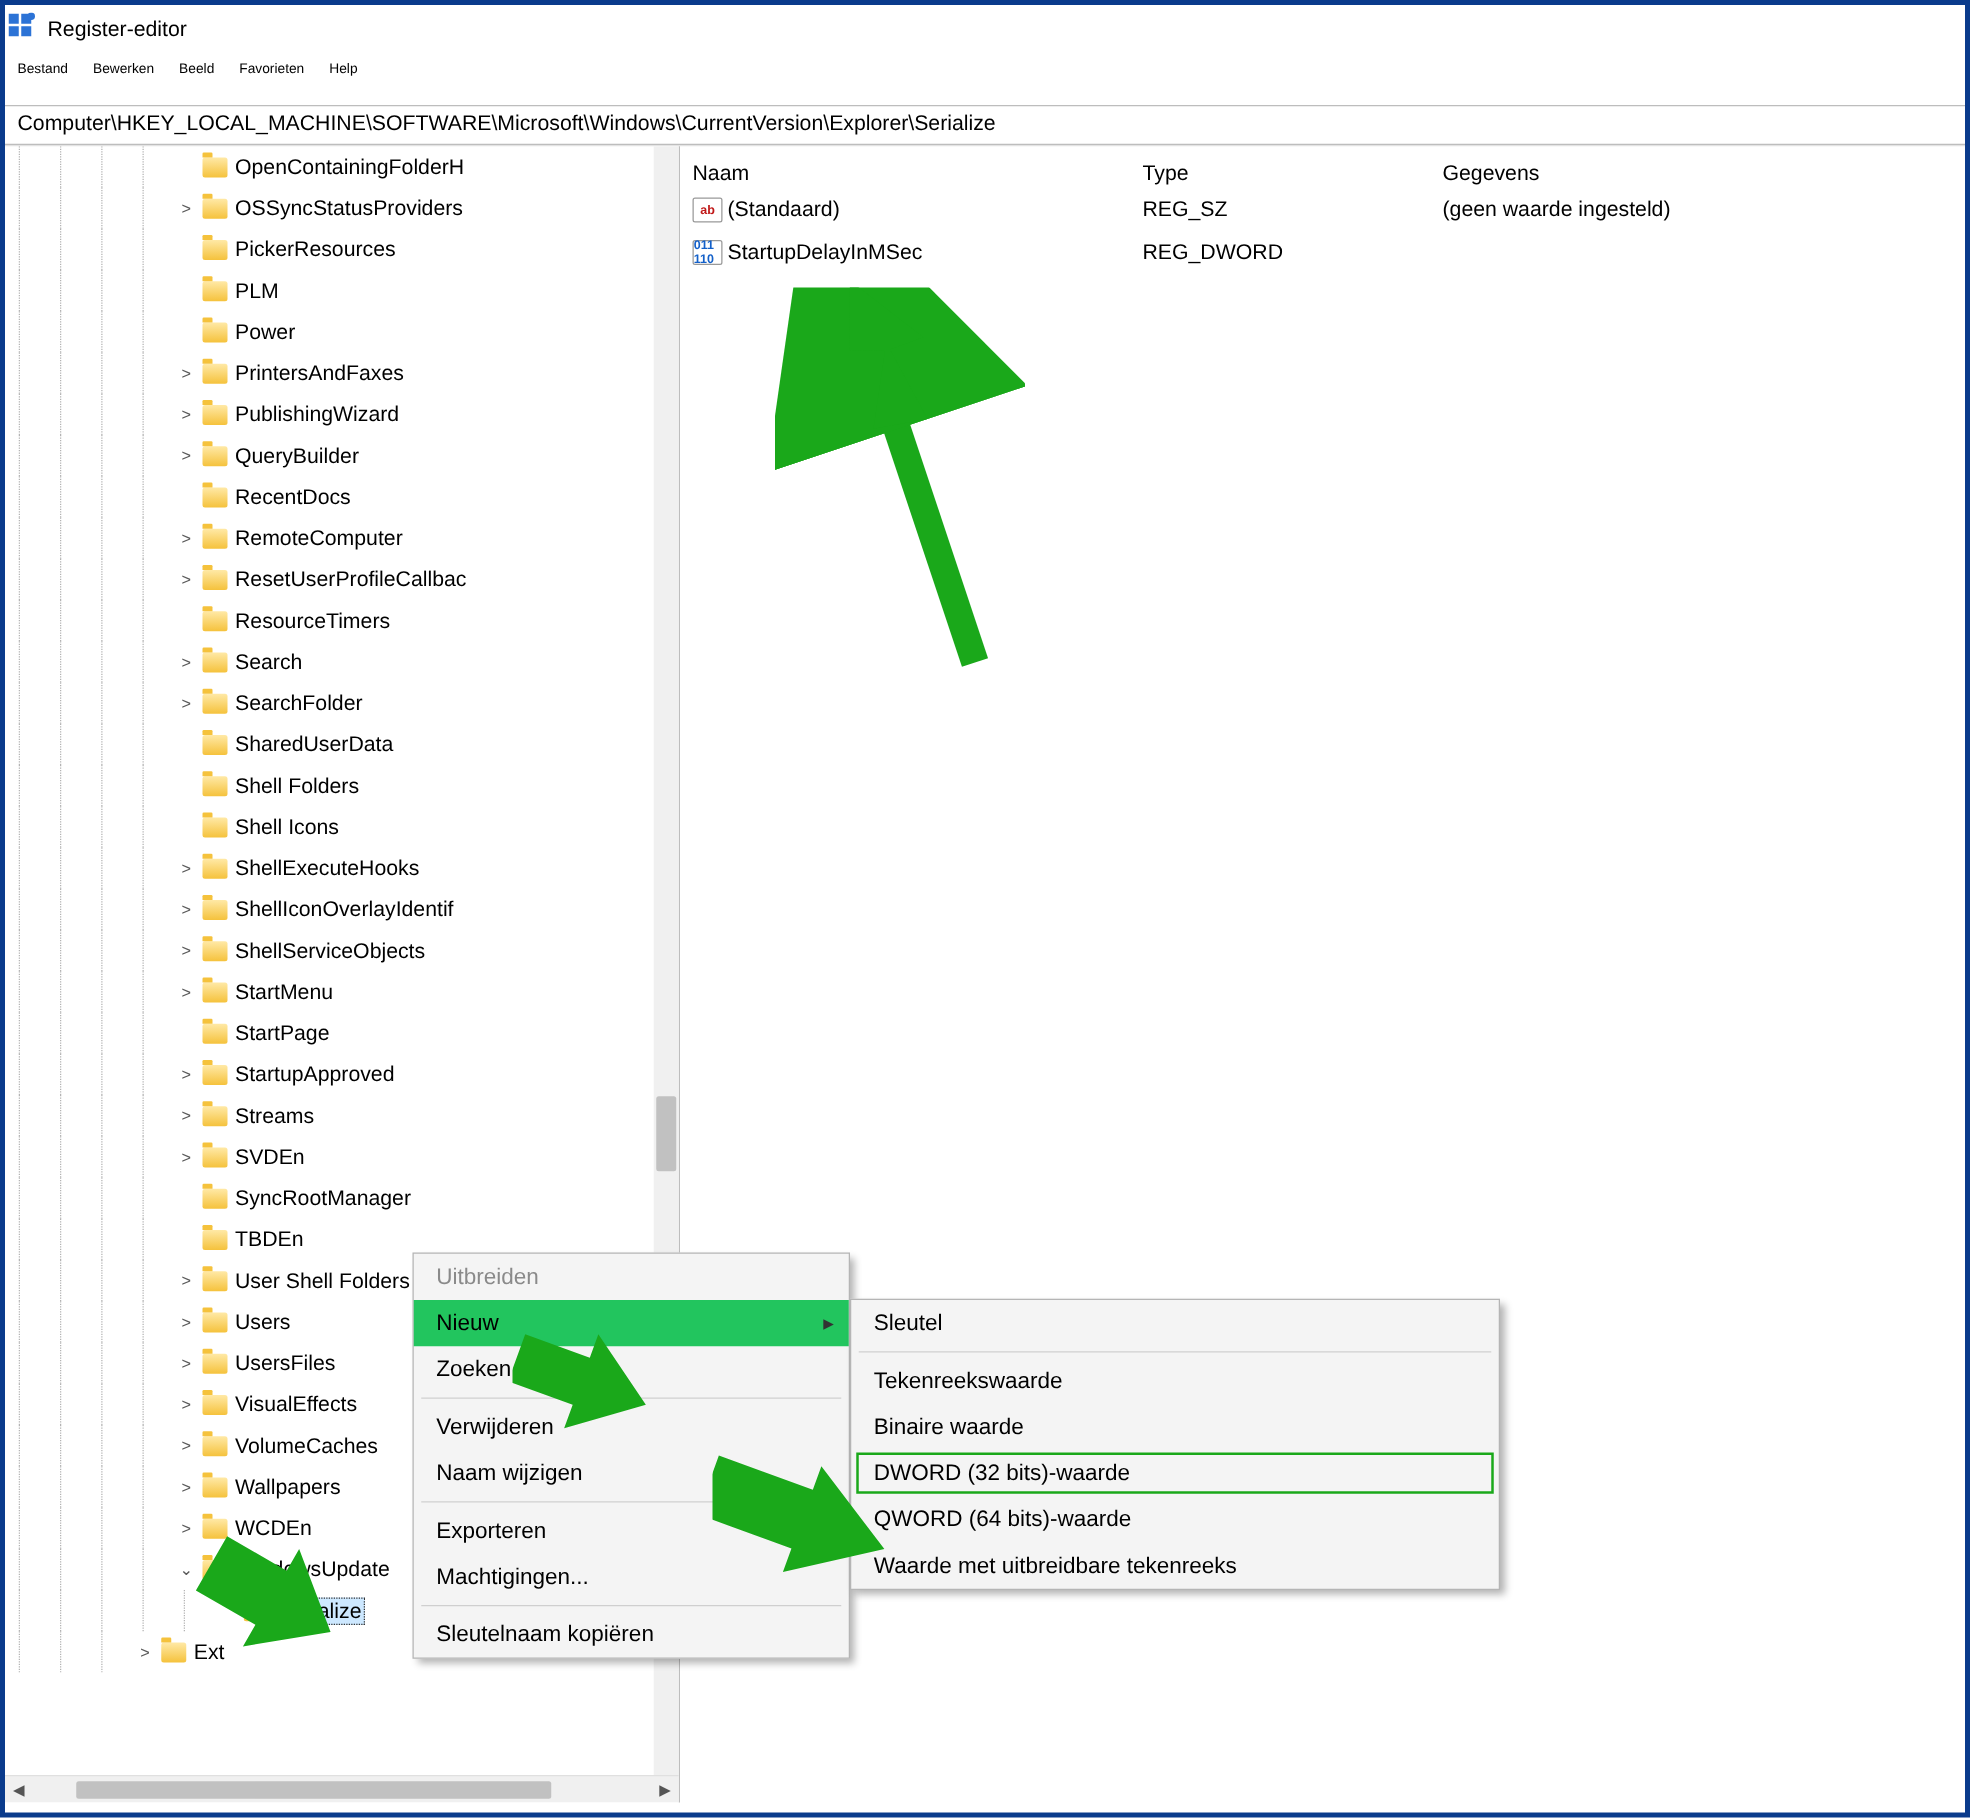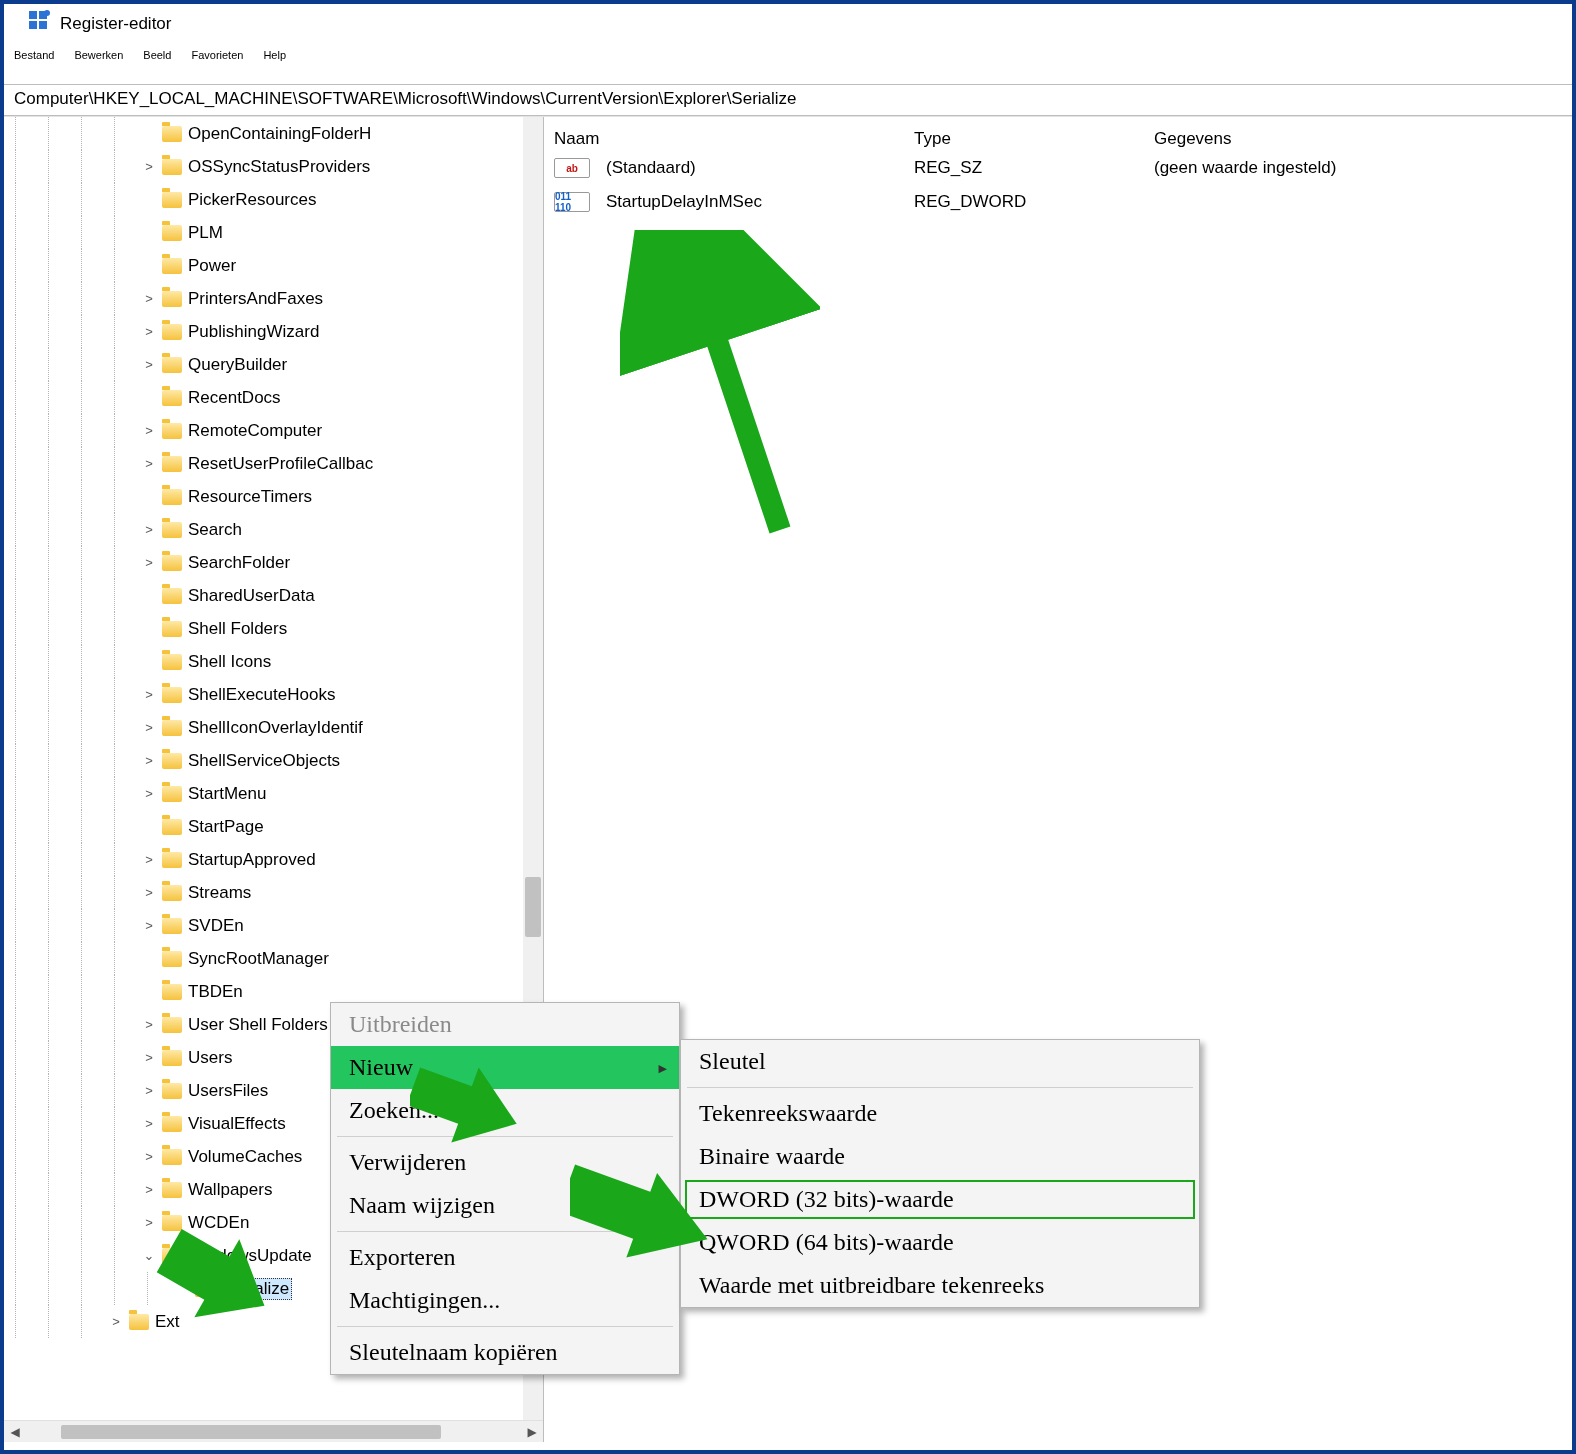--- a/index.html
+++ b/index.html
@@ -12,21 +12,21 @@
       width: 1576px;
       height: 1454px;
       overflow: hidden;
       transform-origin: top left;
     }
     
     .titlebar {
       display: flex;
       align-items: center;
       gap: 10px;
-      padding: 6px 24px;
+      padding: 6px 2px;
       font-size: 17px;
     }
     .titlebar svg { flex: 0 0 auto; }
     
     .menubar {
       display: flex;
       gap: 20px;
       padding: 6px 10px 23px;
       font-size: 11px;
       border-bottom: 1px solid #bdbdbd;
@@ -153,36 +153,35 @@
     .col-data { flex:1; }
     .val-row {
       display:flex;
       font-size: 17px;
       height: 34px;
       align-items: center;
     }
     .val-row .col { padding: 2px 10px; }
     .val-icon {
       display:inline-flex; align-items:center; justify-content:center;
-      width:36px; height:20px; margin-right:16px;
+      width:24px; height:20px; margin-right:4px;
       border:1px solid #999; border-radius:2px;
       font-size:10px; font-weight:bold;
       vertical-align: middle;
     }
     .val-icon.str { color:#c01818; }
     .val-icon.bin { color:#1360c9; }
     
     .ctx {
       position: absolute;
       background: #f4f4f4;
       border: 1px solid #b5b5b5;
       box-shadow: 4px 4px 6px rgba(0,0,0,.3);
-      font-size: 24px;
+      font-size: 18px;
       z-index: 50;
-      font-family: Liberation Serif, serif;
     }
     .ctx .item {
       padding: 8px 40px 8px 18px;
       white-space: nowrap;
       position: relative;
     }
     .ctx .item.disabled { color:#8a8a8a; }
     .ctx .item.hover {
       background:#22c55e;
       color:#000;

